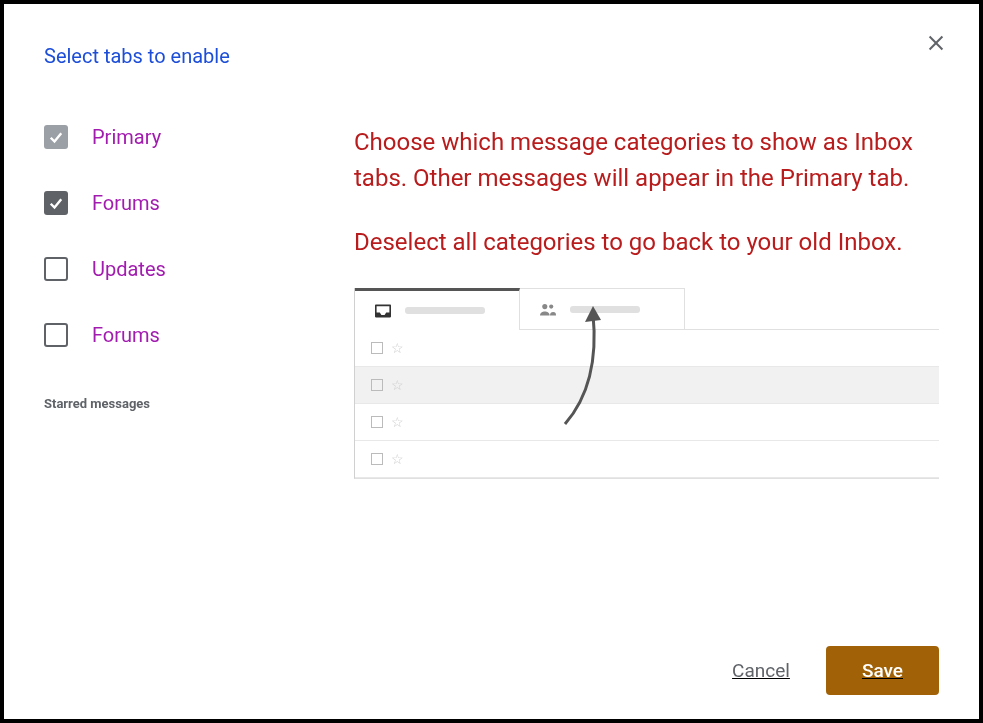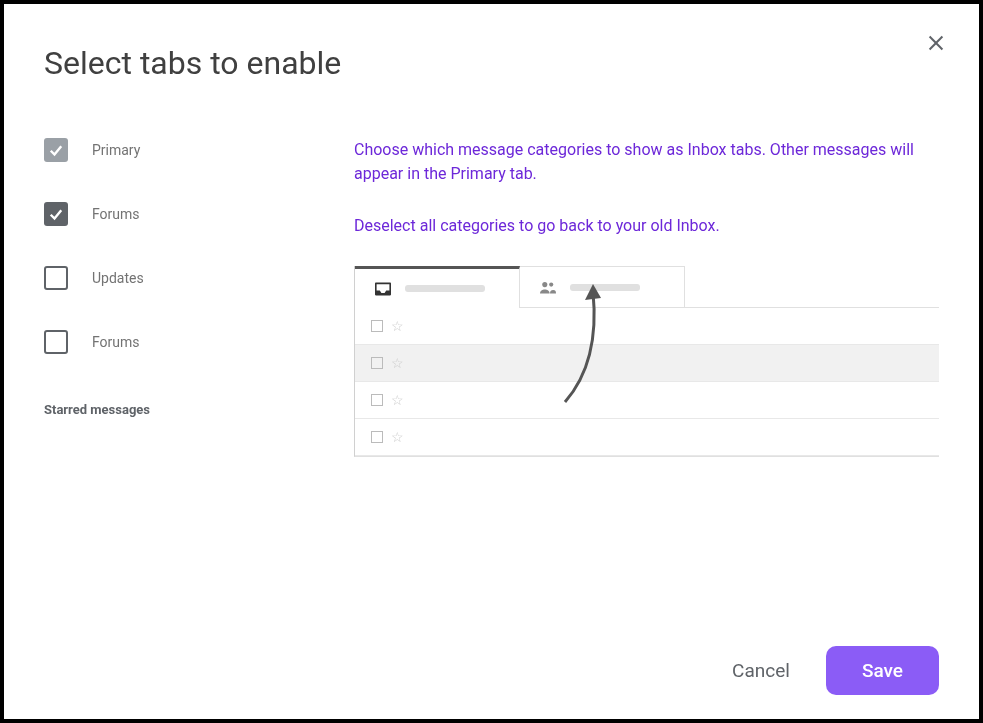--- a/index.html
+++ b/index.html
@@ -22,23 +22,23 @@
       position: relative;
     }
     .close-btn {
       position: absolute;
       top: 28px;
       right: 32px;
       cursor: pointer;
       color: #5f6368;
     }
     .title {
-      font-size: 32px;
+      font-size: 20px;
       font-weight: 400;
-      color: #404040;
+      color: #1d4ed8;
       margin-bottom: 56px;
     }
     .content {
       display: flex;
       gap: 20px;
     }
     .left-col {
       width: 290px;
       flex-shrink: 0;
     }
@@ -73,34 +73,34 @@
     }
     .checkbox.unchecked {
       border: 2.5px solid #5f6368;
       background: transparent;
     }
     .checkbox svg {
       width: 18px;
       height: 18px;
     }
     .check-label {
-      font-size: 14px;
-      color: #737373;
+      font-size: 20px;
+      color: #a21caf;
       line-height: 1.3;
     }
     .section-heading {
       font-size: 13px;
       font-weight: 700;
       color: #5f6368;
       margin-top: 20px;
       margin-bottom: 28px;
     }
     .description {
-      font-size: 16px;
-      color: #6d28d9;
+      font-size: 24px;
+      color: #b91c1c;
       line-height: 1.5;
       margin-bottom: 28px;
     }
     .preview {
       border-left: 1px solid #d0d0d0;
       border-bottom: 1px solid #e0e0e0;
       position: relative;
       margin-top: 12px;
     }
     .preview-tabs {
@@ -170,37 +170,38 @@
     .arrow-svg {
       position: absolute;
       pointer-events: none;
     }
     .footer {
       position: absolute;
       bottom: 24px;
       right: 40px;
       display: flex;
       gap: 28px;
+      text-decoration: underline;
     }
     .btn-cancel {
       background: transparent;
       border: none;
       font-size: 19px;
       color: #5f6368;
       cursor: pointer;
       padding: 12px 8px;
       font-family: inherit;
     }
     .btn-save {
-      background: #8b5cf6;
+      background: #a16207;
       color: #fff;
       border: none;
       font-size: 19px;
       padding: 13px 36px;
-      border-radius: 10px;
+      border-radius: 4px;
       cursor: pointer;
       font-family: inherit;
       font-weight: 500;
     }
   </style>
 </head>
 <body>
 
 <div class="dialog">
 

